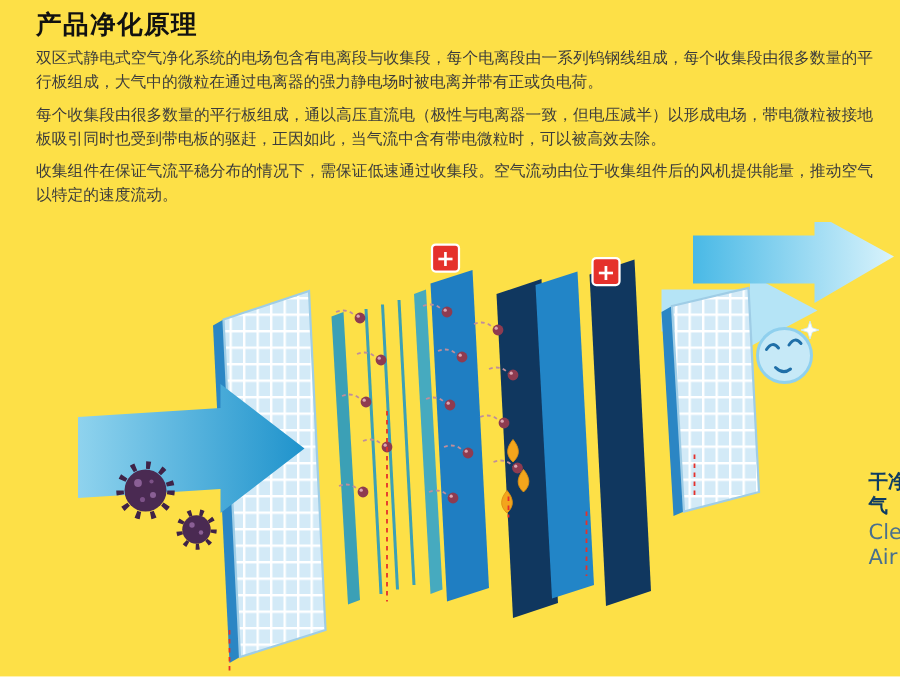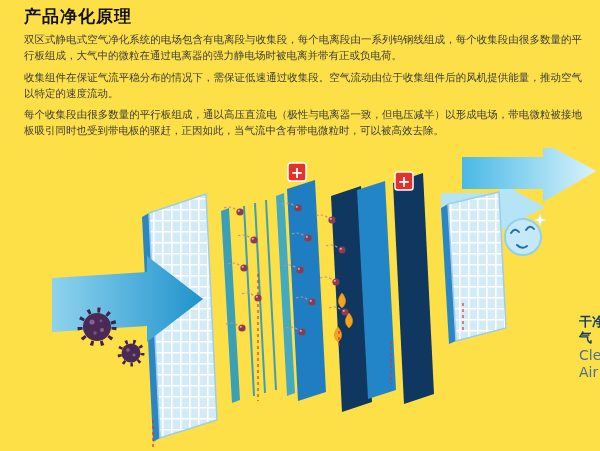--- a/index.html
+++ b/index.html
@@ -27,22 +27,22 @@
 </style>
 </head>
 <body>
 
 <div class="page">
 
   <div class="title">产品净化原理</div>
 
   <div class="intro">
     <p>双区式静电式空气净化系统的电场包含有电离段与收集段，每个电离段由一系列钨钢线组成，每个收集段由很多数量的平行板组成，大气中的微粒在通过电离器的强力静电场时被电离并带有正或负电荷。</p>
+    <p>每个收集段由很多数量的平行板组成，通以高压直流电（极性与电离器一致，但电压减半）以形成电场，带电微粒被接地板吸引同时也受到带电板的驱赶，正因如此，当气流中含有带电微粒时，可以被高效去除。</p>
     <p>收集组件在保证气流平稳分布的情况下，需保证低速通过收集段。空气流动由位于收集组件后的风机提供能量，推动空气以特定的速度流动。</p>
-    <p>每个收集段由很多数量的平行板组成，通以高压直流电（极性与电离器一致，但电压减半）以形成电场，带电微粒被接地板吸引同时也受到带电板的驱赶，正因如此，当气流中含有带电微粒时，可以被高效去除。</p>
   </div>
 
   <div class="diagram">
     <svg width="600" height="303" viewBox="0 148 600 303">
       <defs>
         <linearGradient id="gradDirty" x1="0" y1="0" x2="1" y2="0">
           <stop offset="0" stop-color="#8fd3ee"></stop>
             <stop offset="1" stop-color="#1f93cc"></stop>
         </linearGradient>
         <linearGradient id="gradClean" x1="0" y1="0" x2="1" y2="0">

